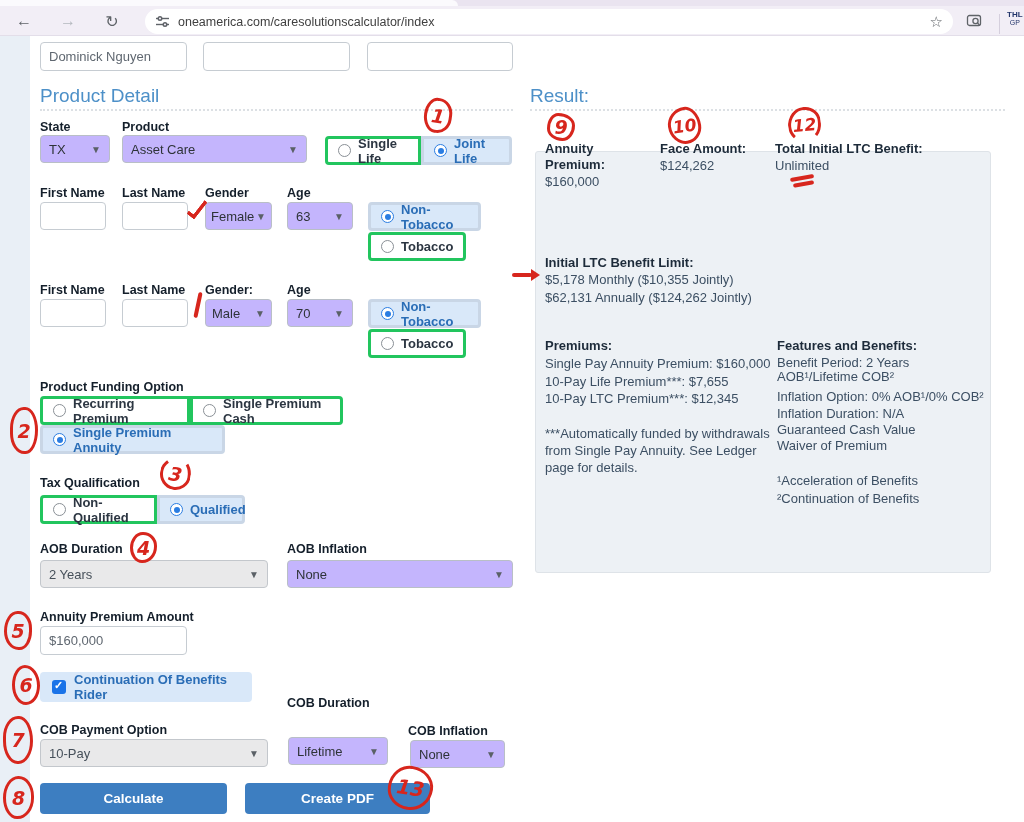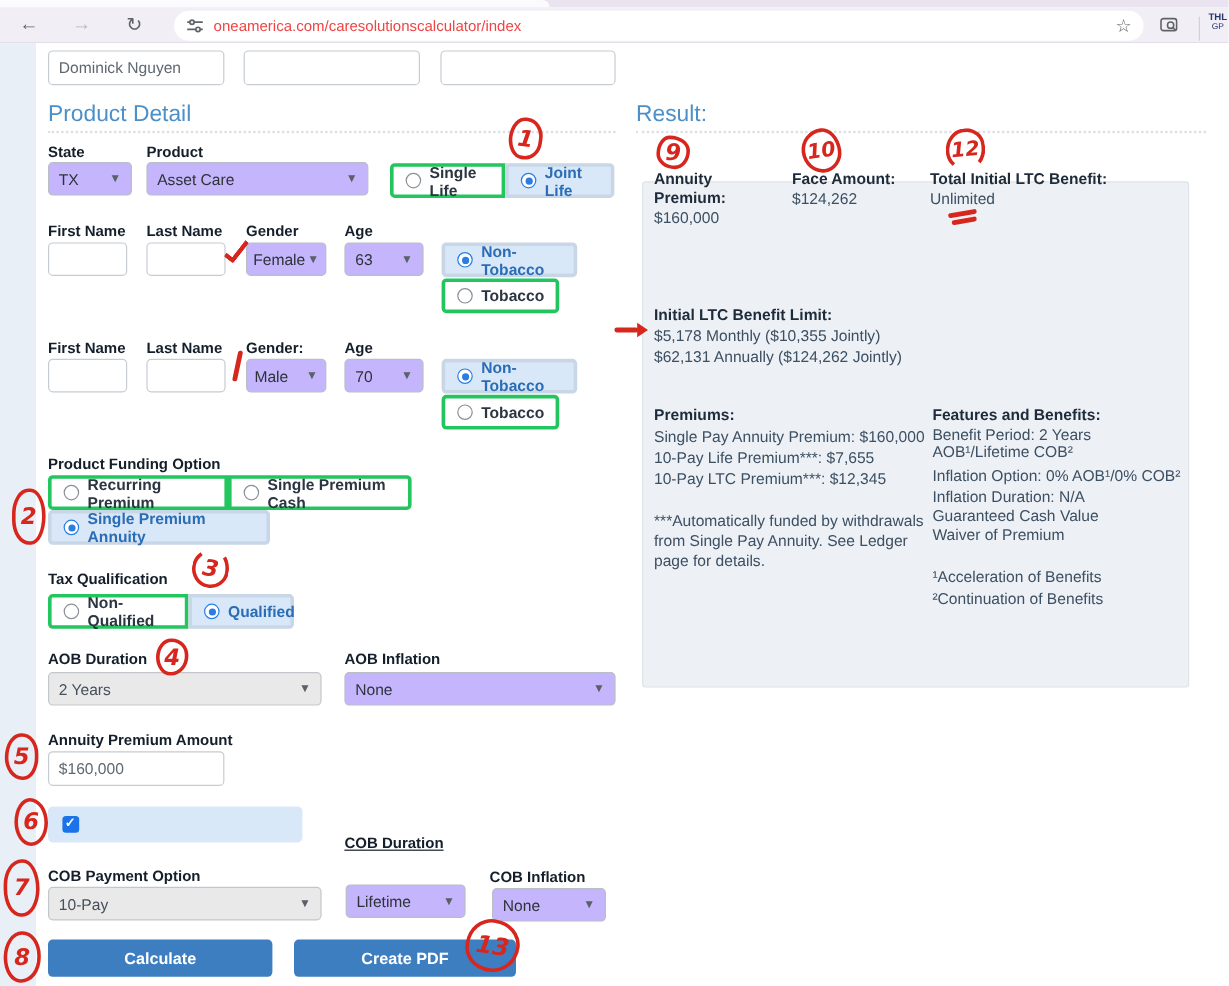--- a/index.html
+++ b/index.html
@@ -6,21 +6,21 @@
   html,body { background:#fff; }
   body { font-family:"Liberation Sans", sans-serif; }
   .screen { position:relative; width:1024px; height:822px; overflow:hidden; background:#fff; }
 
   
   .tabstrip { position:absolute; left:0; top:0; width:1024px; height:6px; background:#eae4f0; }
   .tabstrip .active-tab { position:absolute; left:0; top:0; width:458px; height:6px; background:#fbfafd; border-radius:0 8px 0 0; }
   .toolbar { position:absolute; left:0; top:6px; width:1024px; height:30px; background:#f2eef6; border-bottom:1px solid #e3dee9; }
   .nav-ico { position:absolute; top:3px; font-size:16px; color:#5f6368; width:24px; height:24px; display:flex; align-items:center; justify-content:center; border-radius:50%; }
   .url-pill { position:absolute; left:145px; top:3px; width:808px; height:25px; background:#fff; border-radius:13px; display:flex; align-items:center; padding:0 10px; }
-  .url-text { font-size:12.5px; color:#ef4444; margin-left:8px; flex:1; }
+  .url-text { font-size:12.5px; color:#404040; margin-left:8px; flex:1; }
   .tune-icon svg, .srch-icon svg { display:block; }
   .star-icon { font-size:15px; color:#5f6368; }
   .divider { position:absolute; left:999px; top:8px; width:1px; height:20px; background:#d5cfdd; }
   .profile { position:absolute; left:1007px; top:5px; text-align:center; color:#23356b; line-height:1; }
   .profile .l1 { font-size:8px; font-weight:bold; }
   .profile .l2 { font-size:7px; }
 
   
   .page { position:absolute; left:0; top:36px; width:1024px; height:786px; background:#fff; }
   .gutter { position:absolute; left:0; top:0; width:30px; height:786px; background:#e9eff6; }
@@ -212,28 +212,29 @@
     <div class="sel" style="left:287px;top:524px;width:226px;">
         <span>None</span>
         <span class="caret">▼</span>
       </div>
 
     <div class="lbl" style="left:40px;top:574px;">Annuity Premium Amount</div>
     <input class="inp" style="left: 40px; top: 590px; width: 147px;" value="$160,000">
 
     <div class="cob-box" style="left:40px;top:636px;width:212px;height:30px;">
       <span class="cbx"></span>
+      <span>Continuation Of Benefits Rider</span>
     </div>
 
     <div class="lbl" style="left:40px;top:687px;">COB Payment Option</div>
     <div class="sel disabled" style="left:40px;top:703px;width:228px;">
         <span>10-Pay</span>
         <span class="caret">▼</span>
       </div>
-    <div class="lbl" style="left:287px;top:660px;text-decoration:underline;">COB Duration</div>
+    <div class="lbl" style="left:287px;top:660px;">COB Duration</div>
     <div class="sel" style="left:288px;top:701px;width:100px;">
         <span>Lifetime</span>
         <span class="caret">▼</span>
       </div>
     <div class="lbl" style="left:408px;top:688px;">COB Inflation</div>
     <div class="sel" style="left:410px;top:704px;width:95px;">
         <span>None</span>
         <span class="caret">▼</span>
       </div>
 

